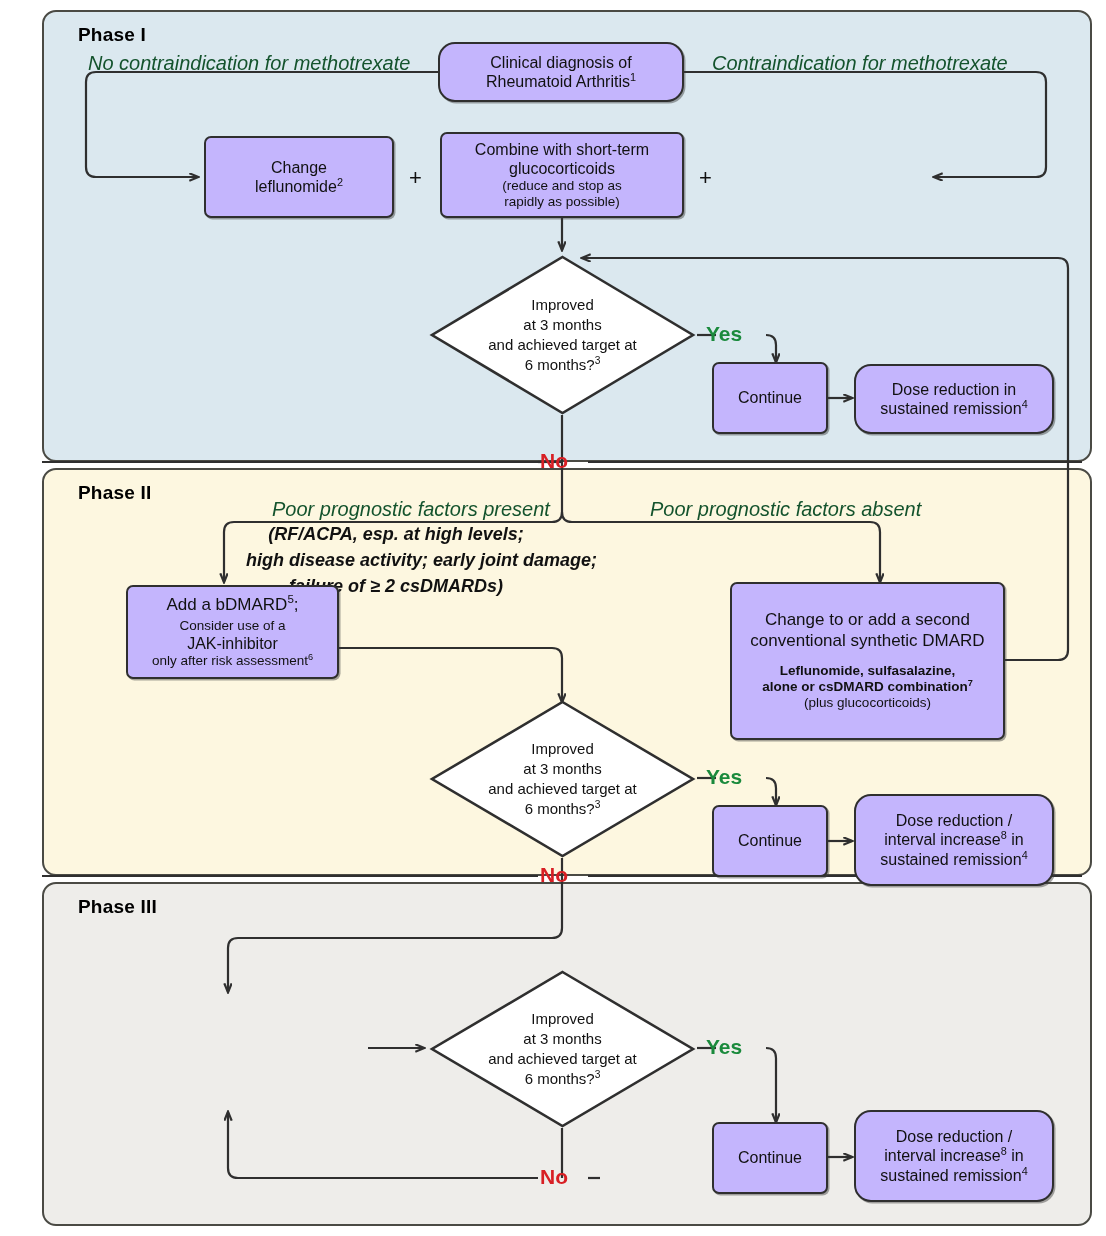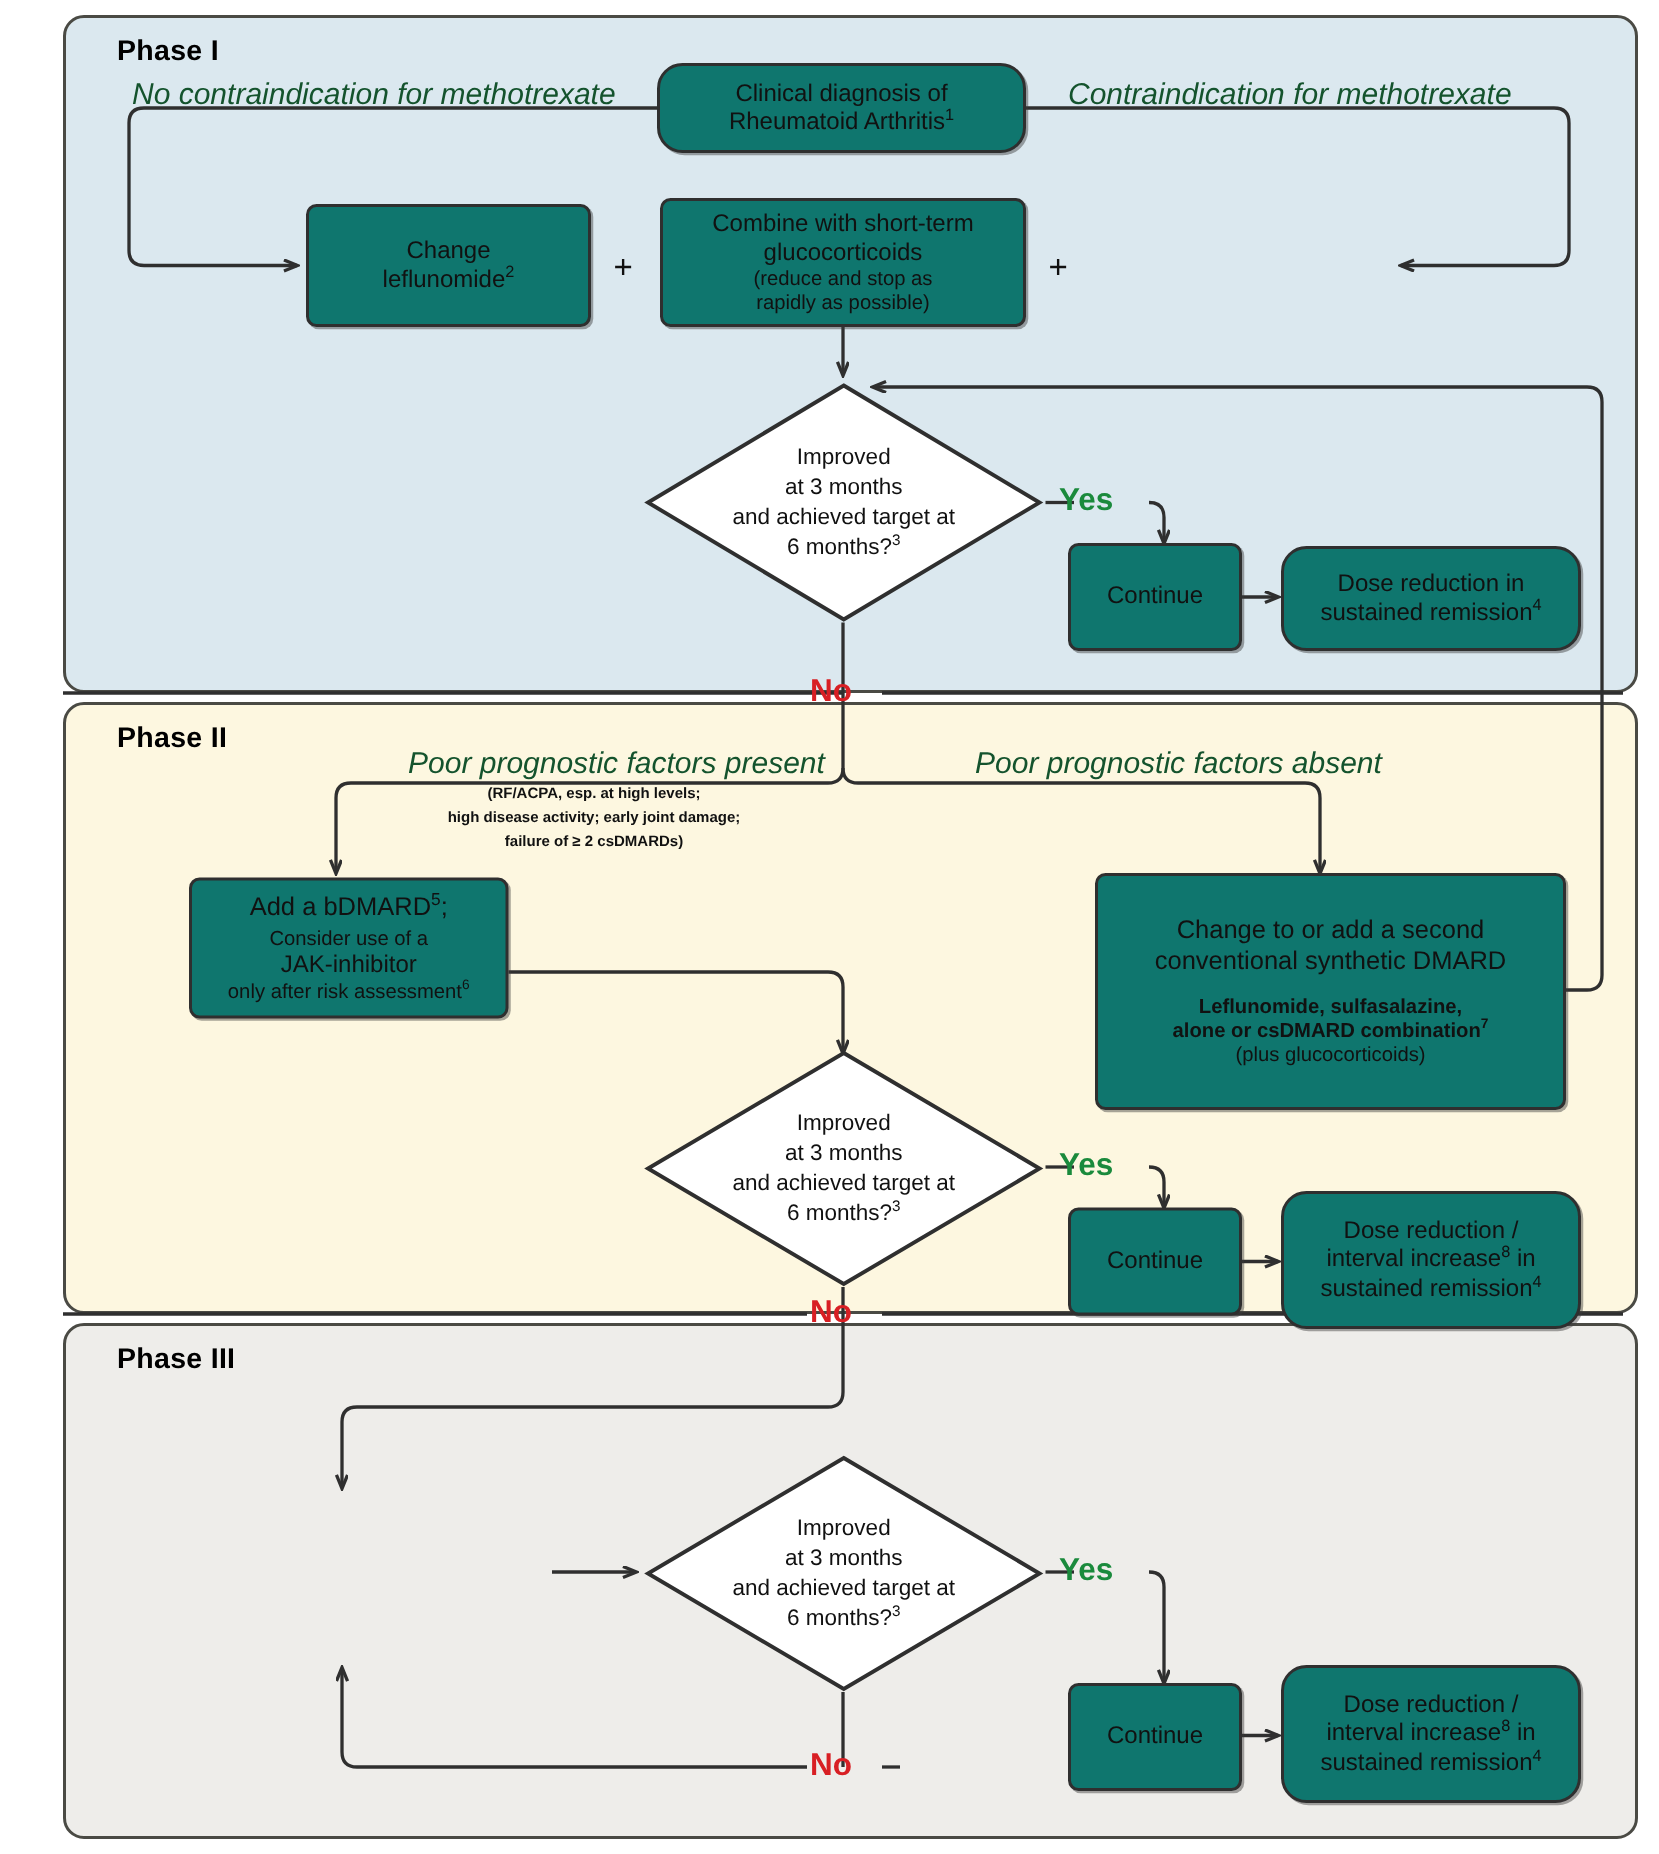--- a/index.html
+++ b/index.html
@@ -2,39 +2,39 @@
 <html><head>
 <meta charset="utf-8">
 <style>
   html,body{margin:0;padding:0;background:#ffffff;}
   body{font-family:"Liberation Sans", sans-serif;}
   #root{position:relative;width:1106px;height:1236px;overflow:hidden;background:#ffffff;}
 
   .panel{position:absolute;border:2px solid #4a4a44;border-radius:14px;box-sizing:border-box;}
   .panel-label{position:absolute;font-weight:bold;font-size:19px;color:#000000;letter-spacing:.2px;}
 
-  .node{position:absolute;background:#0f766e;border:2.2px solid #2f2f2f;box-sizing:border-box;
+  .node{position:absolute;background:#c4b5fd;border:2.2px solid #2f2f2f;box-sizing:border-box;
         display:flex;flex-direction:column;align-items:center;justify-content:center;
         text-align:center;color:#111;line-height:1.2;
         box-shadow:1.5px 1.5px 0 rgba(60,60,60,.45);}
   .node.rect{border-radius:7px;}
   .node.round{border-radius:17px;}
   .node .l1{font-size:16px;}
   .node .l2{font-size:13.5px;}
   .node .big{font-size:17px;}
   sup{font-size:.68em;vertical-align:super;line-height:0;}
 
   .diamond{position:absolute;}
   .diamond svg{position:absolute;left:0;top:0;overflow:visible;}
   .diamond .dtext{position:absolute;left:0;top:0;width:100%;height:100%;
         display:flex;flex-direction:column;justify-content:center;
         text-align:center;font-size:15px;color:#111;line-height:1.32;}
 
   .italic-label{position:absolute;font-style:italic;font-size:20px;color:#14532d;white-space:nowrap;}
-  .italic-small{position:absolute;font-weight:bold;font-size:10px;color:#111;white-space:nowrap;}
+  .italic-small{position:absolute;font-style:italic;font-weight:bold;font-size:18px;color:#111;white-space:nowrap;}
 
   .yes{position:absolute;color:#1a8a3c;font-weight:bold;font-size:21px;}
   .no{position:absolute;color:#d81f24;font-weight:bold;font-size:21px;}
   .plus{position:absolute;font-size:22px;color:#111;font-weight:normal;}
 
   svg.wires{position:absolute;left:0;top:0;width:1106px;height:1236px;overflow:visible;pointer-events:none;}
   svg.wires path,svg.wires line{fill:none;stroke:#2f2f2f;stroke-width:2.2px;}
 </style>
 </head>
 <body>
@@ -172,21 +172,21 @@
     <div class="big">
       <span>Add a bDMARD</span><sup>5</sup><span>;</span>
     </div>
     <div class="l2" style="margin-top:3px;">Consider use of a</div>
     <div class="l1">JAK-inhibitor</div>
     <div class="l2">
       <span>only after risk assessment</span><sup>6</sup>
     </div>
   </div>
 
-  <div class="node rect" style="left:730px;top:582px;width:314px;height:158px;">
+  <div class="node rect" style="left:730px;top:582px;width:275px;height:158px;">
     <div class="big">Change to or add a second</div>
     <div class="big">conventional synthetic DMARD</div>
     <div class="l2" style="margin-top:12px;font-weight:bold;">Leflunomide, sulfasalazine,</div>
     <div class="l2" style="font-weight:bold;">
       <span>alone or csDMARD combination</span><sup>7</sup>
     </div>
     <div class="l2" style="font-weight:normal;">(plus glucocorticoids)</div>
   </div>
 
   <div class="diamond" style="left:430px;top:700px;width:265px;height:158px;">

